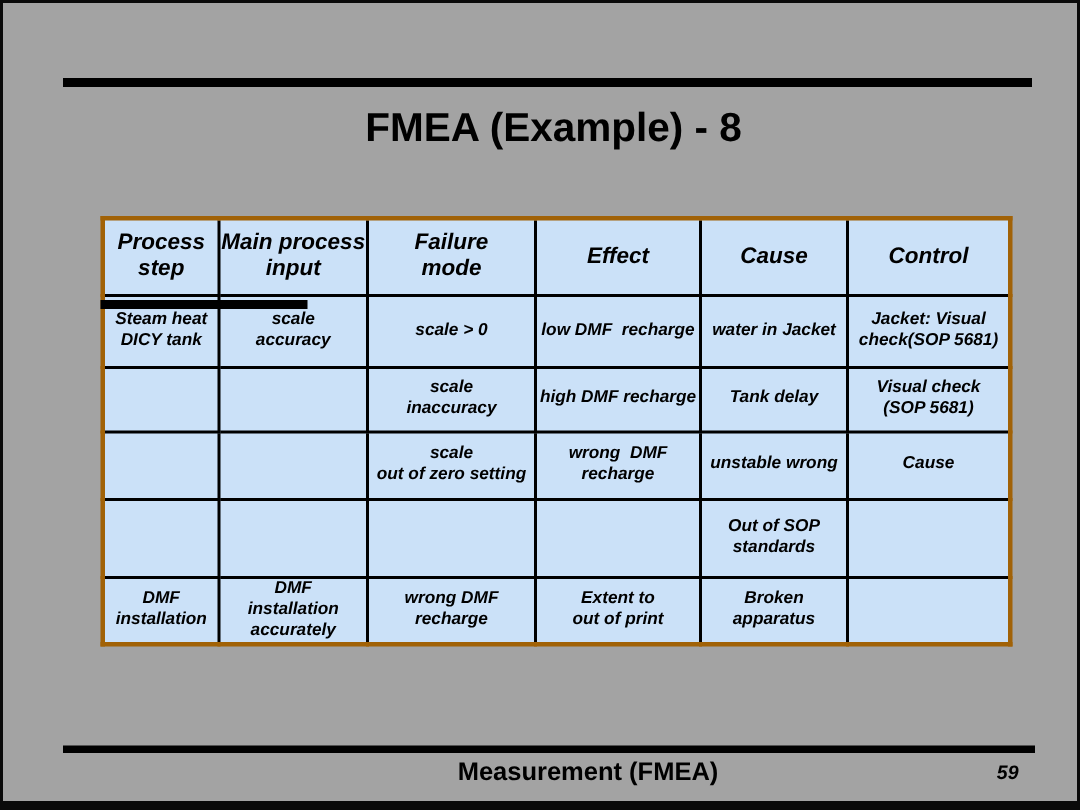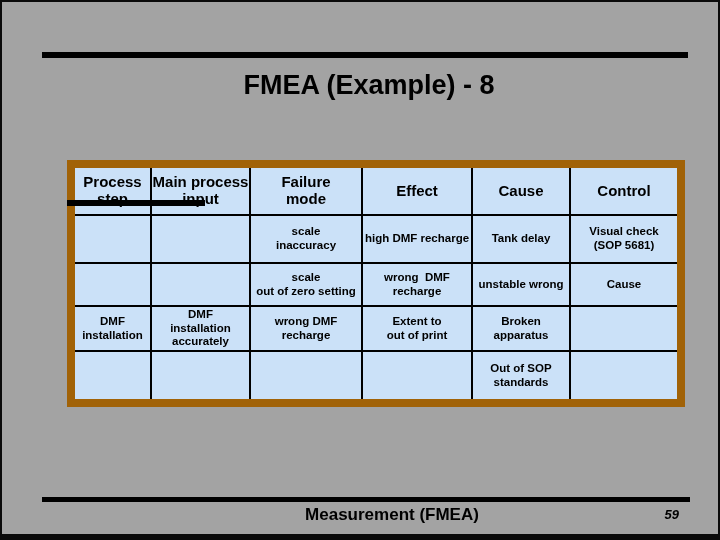--- a/index.html
+++ b/index.html
@@ -18,25 +18,26 @@
     position:absolute;left:40px;top:50px;width:646px;height:6px;background:#000;
   }
   .slide-title{
     position:absolute;left:0;top:68px;width:720px;
     padding-left:14px;box-sizing:border-box;
     text-align:center;
     font-size:27px;font-weight:bold;letter-spacing:0px;
     white-space:nowrap;
   }
   table.fmea{
-    position:absolute;left:65px;top:158px;
+    position:absolute;left:65px;top:142px;
     width:592px;
     border-collapse:collapse;
     table-layout:fixed;
-    border:8px solid #a16207;
+    border:3px solid #a16207;
+    font-style:italic;
   }
   table.fmea th, table.fmea td{
     border:2px solid #000;
     background:var(--cell-bg,#cbe1f8);
     text-align:center;
     vertical-align:middle;
     padding:0;
     white-space:pre;
     overflow:visible;
     font-weight:bold;
@@ -89,62 +90,73 @@
 input</th>
           <th>Failure
 mode</th>
           <th>Effect</th>
           <th>Cause</th>
           <th>Control</th>
         </tr>
     </thead>
     <tbody>
         <tr>
+          <td>Steam heat
+DICY tank</td>
+          <td>scale
+accuracy</td>
+          <td>scale &gt; 0</td>
+          <td>low DMF  recharge</td>
+          <td>water in Jacket</td>
+          <td>Jacket: Visual
+check(SOP 5681)</td>
+        </tr>
+        <tr>
           <td></td>
           <td></td>
           <td>scale
 inaccuracy</td>
           <td>high DMF recharge</td>
           <td>Tank delay</td>
           <td>Visual check
 (SOP 5681)</td>
         </tr>
         <tr>
           <td></td>
           <td></td>
           <td>scale
 out of zero setting</td>
           <td>wrong  DMF
 recharge</td>
           <td>unstable wrong</td>
           <td>Cause</td>
         </tr>
         <tr>
+          <td></td>
+          <td></td>
+          <td></td>
+          <td></td>
+          <td>Out of SOP
+standards</td>
+          <td></td>
+        </tr>
+        <tr>
           <td>DMF
 installation</td>
           <td>DMF
 installation
 accurately</td>
           <td>wrong DMF
 recharge</td>
           <td>Extent to
 out of print</td>
           <td>Broken
 apparatus</td>
           <td></td>
         </tr>
-        <tr>
-          <td></td>
-          <td></td>
-          <td></td>
-          <td></td>
-          <td>Out of SOP
-standards</td>
-          <td></td>
-        </tr>
       </tbody>
   </table>
 
   <div class="header-underline"></div>
 
   <div class="footer-rule"></div>
   <div class="footer-label">Measurement (FMEA)</div>
   <div class="page-number">59</div>
 </div>
 

